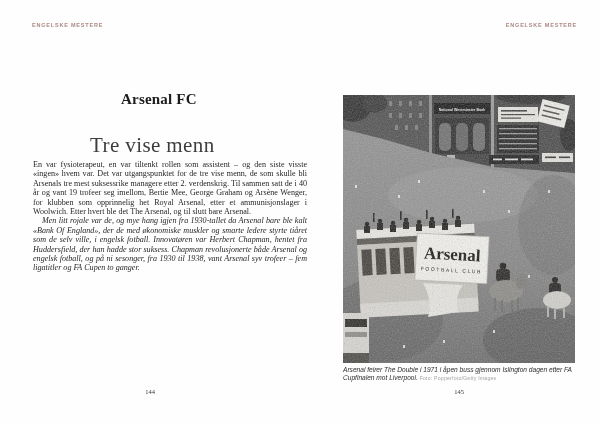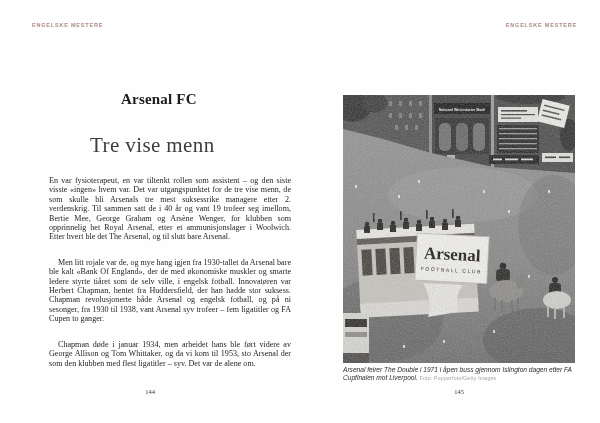--- a/index.html
+++ b/index.html
@@ -25,22 +25,22 @@
     position:absolute;left:90px;top:105px;
     font-size:21px;font-weight:400;color:#3d3d3d;
     letter-spacing:0.4px;
     margin-top:28px;
   }
   .body-text{
     position:absolute;left:33px;top:160px;width:274px;
     font-size:8.1px;line-height:9.4px;color:#1f1f1f;
     text-align:justify;
   }
-  .body-text p{margin:16px;padding:0;}
-  .body-text p + p{text-indent:9px;}
+  .body-text p{margin:0;padding:0;}
+  .body-text p + p{text-indent:9px;font-style:italic;}
   .folio{
     position:absolute;top:388px;
     font-size:6.5px;color:#3a3a3a;text-align:center;
   }
   .folio.left{left:0;width:300px;}
   .folio.right{left:343px;width:232px;}
   .photo-wrap{
     position:absolute;left:343px;top:95px;width:232px;height:268px;
     background:#9a9a9a;
   }
@@ -57,21 +57,20 @@
 </head>
 <body>
 
 <div class="running-head left">ENGELSKE MESTERE</div>
 <div class="kicker">Arsenal FC</div>
 <div class="title">Tre vise menn</div>
 
 <div class="body-text">
   <p>En var fysioterapeut, en var tiltenkt rollen som assistent – og den siste visste «ingen» hvem var. Det var utgangspunktet for de tre vise menn, de som skulle bli Arsenals tre mest suksessrike managere etter 2. verdenskrig. Til sammen satt de i 40 år og vant 19 trofeer seg imellom, Bertie Mee, George Graham og Arsène Wenger, for klubben som opprinnelig het Royal Arsenal, etter et ammunisjonslager i Woolwich. Etter hvert ble det The Arsenal, og til slutt bare Arsenal.</p>
   <p>Men litt rojale var de, og mye hang igjen fra 1930-tallet da Arsenal bare ble kalt «Bank Of England», der de med økonomiske muskler og smarte ledere styrte tiåret som de selv ville, i engelsk fotball. Innovatøren var Herbert Chapman, hentet fra Huddersfield, der han hadde stor suksess. Chapman revolusjonerte både Arsenal og engelsk fotball, og på ni sesonger, fra 1930 til 1938, vant Arsenal syv trofeer – fem ligatitler og FA Cupen to ganger.</p>
-  <p>Chapman døde i januar 1934, men arbeidet hans ble ført videre av George Allison og Tom Whittaker, og da vi kom til 1953, sto Arsenal der som den klubben med flest ligatitler – syv. Det var de alene om.</p>
 </div>
 
 <div class="folio left">144</div>
 
 <div class="running-head right">ENGELSKE MESTERE</div>
 
 <div class="photo-wrap">
   <svg viewBox="0 0 232 268" width="232" height="268" aria-hidden="true">
     <defs>
       <filter id="grain" x="0%" y="0%" width="100%" height="100%">

